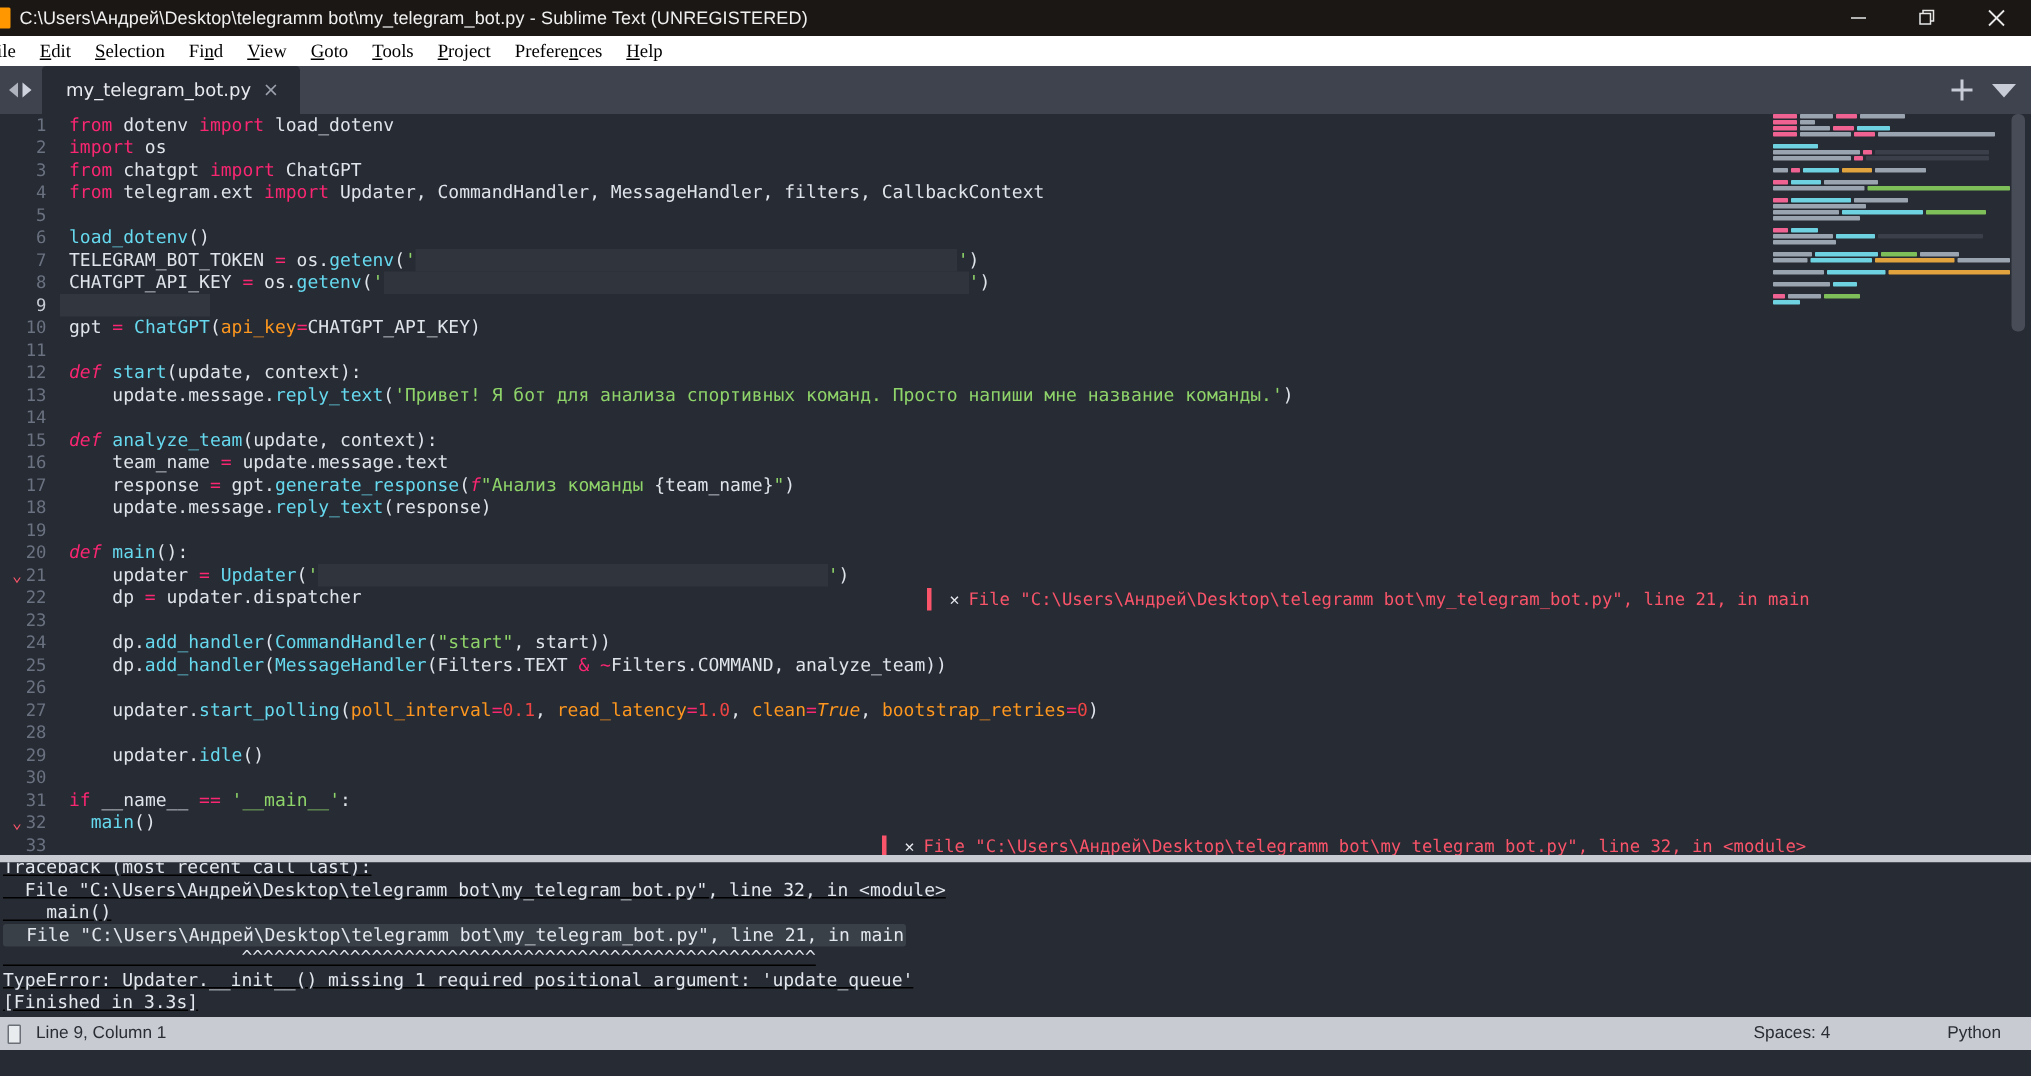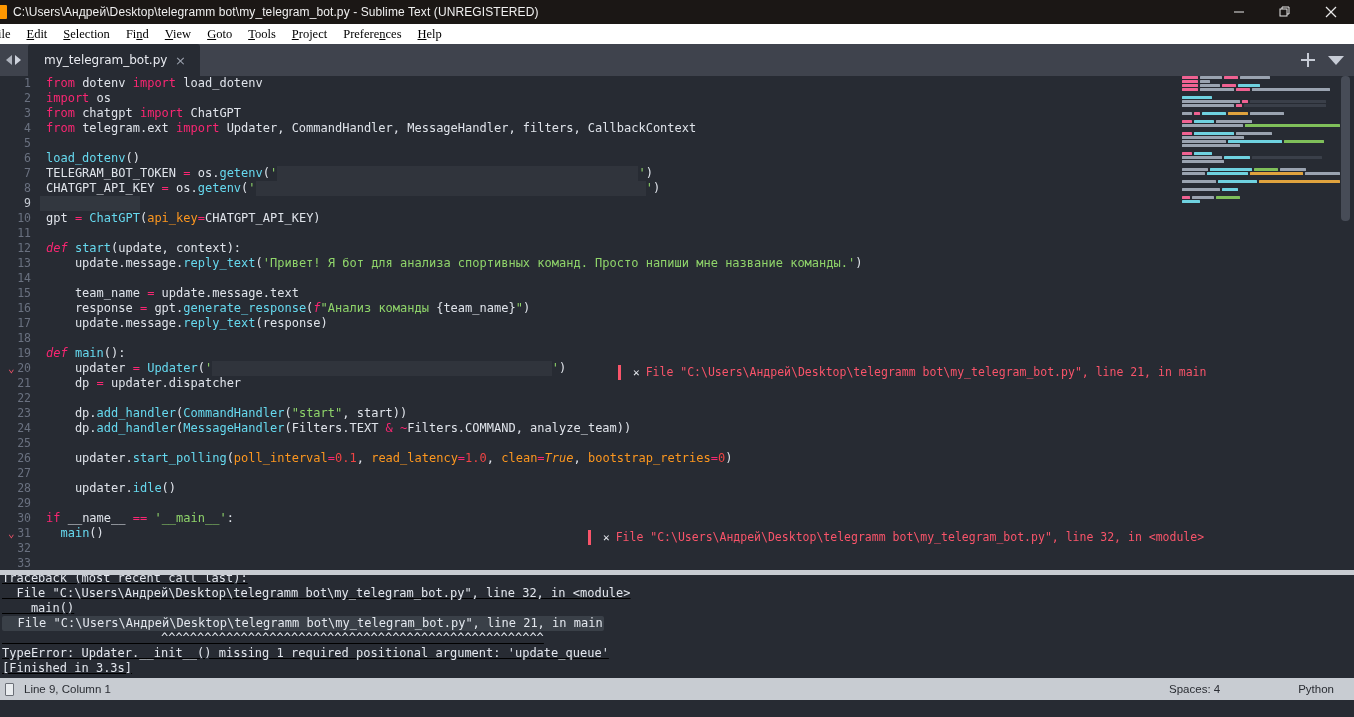--- a/index.html
+++ b/index.html
@@ -116,21 +116,21 @@
   .cls { color: #66d9ef; }
   .str { color: #8fd46a; }
   .num { color: #ef4444; }
   .par { color: #fd971f; }
   .op  { color: #f92672; }
   .cst { color: #fd971f; font-style: italic; }
   .pl  { color: #dfe3ea; }
   .redact { display: inline-block; background: #30343c; color: transparent; }
 
   .err-ann {
-    position: absolute; top: 4px; height: 15px; line-height: 15px;
+    position: absolute; top: 16px; height: 15px; line-height: 15px;
     color: #f9546a; font-size: 11.5px; font-family: "DejaVu Sans Mono", monospace;
     white-space: nowrap;
     padding-left: 12px;
     border-left: 3px solid #f9546a;
   }
   .err-ann .xg { margin-right: 6px; color: #e8eaf0; font-size: 11px; }
 
   .fold-mark { position: absolute; left: -32px; color: #f9546a; font-size: 11px; }
 
   
@@ -279,20 +279,21 @@
         <div class="cl"></div>
         <div class="cl"><span class="fn">load_dotenv</span><span class="pl">()</span></div>
         <div class="cl"><span class="pl">TELEGRAM_BOT_TOKEN </span><span class="op">= </span><span class="pl">os.</span><span class="fn">getenv</span><span class="pl">(</span><span class="str">'</span><span class="redact">                                                  </span><span class="str">'</span><span class="pl">)</span></div>
         <div class="cl"><span class="pl">CHATGPT_API_KEY </span><span class="op">= </span><span class="pl">os.</span><span class="fn">getenv</span><span class="pl">(</span><span class="str">'</span><span class="redact">                                                      </span><span class="str">'</span><span class="pl">)</span></div>
         <div class="cl"><span class="hl-row"></span></div>
         <div class="cl"><span class="pl">gpt </span><span class="op">= </span><span class="cls">ChatGPT</span><span class="pl">(</span><span class="par">api_key</span><span class="op">=</span><span class="pl">CHATGPT_API_KEY)</span></div>
         <div class="cl"></div>
         <div class="cl"><span class="kwd">def </span><span class="fn">start</span><span class="pl">(</span><span class="pl">update, context</span><span class="pl">):</span></div>
         <div class="cl"><span class="pl">    update.message.</span><span class="fn">reply_text</span><span class="pl">(</span><span class="str">'Привет! Я бот для анализа спортивных команд. Просто напиши мне название команды.'</span><span class="pl">)</span></div>
         <div class="cl"></div>
+        <div class="cl"><span class="kwd">def </span><span class="fn">analyze_team</span><span class="pl">(</span><span class="pl">update, context</span><span class="pl">):</span></div>
         <div class="cl"><span class="pl">    team_name </span><span class="op">= </span><span class="pl">update.message.text</span></div>
         <div class="cl"><span class="pl">    response </span><span class="op">= </span><span class="pl">gpt.</span><span class="fn">generate_response</span><span class="pl">(</span><span class="kwd">f</span><span class="str">"Анализ команды </span><span class="pl">{team_name}</span><span class="str">"</span><span class="pl">)</span></div>
         <div class="cl"><span class="pl">    update.message.</span><span class="fn">reply_text</span><span class="pl">(response)</span></div>
         <div class="cl"></div>
         <div class="cl"><span class="kwd">def </span><span class="fn">main</span><span class="pl">():</span></div>
         <div class="cl"><span class="pl">    updater </span><span class="op">= </span><span class="cls">Updater</span><span class="pl">(</span><span class="str">'</span><span class="redact">                                               </span><span class="str">'</span><span class="pl">)</span><span class="fold-mark">⌄</span><div class="err-ann" style="left: 578px;"><span class="xg">✕</span><span>File "C:\Users\Андрей\Desktop\telegramm bot\my_telegram_bot.py", line 21, in main</span></div></div>
         <div class="cl"><span class="pl">    dp </span><span class="op">= </span><span class="pl">updater.dispatcher</span></div>
         <div class="cl"></div>
         <div class="cl"><span class="pl">    dp.</span><span class="fn">add_handler</span><span class="pl">(</span><span class="cls">CommandHandler</span><span class="pl">(</span><span class="str">"start"</span><span class="pl">, start))</span></div>
         <div class="cl"><span class="pl">    dp.</span><span class="fn">add_handler</span><span class="pl">(</span><span class="cls">MessageHandler</span><span class="pl">(Filters.TEXT </span><span class="op">&amp; </span><span class="op">~</span><span class="pl">Filters.COMMAND, analyze_team))</span></div>

